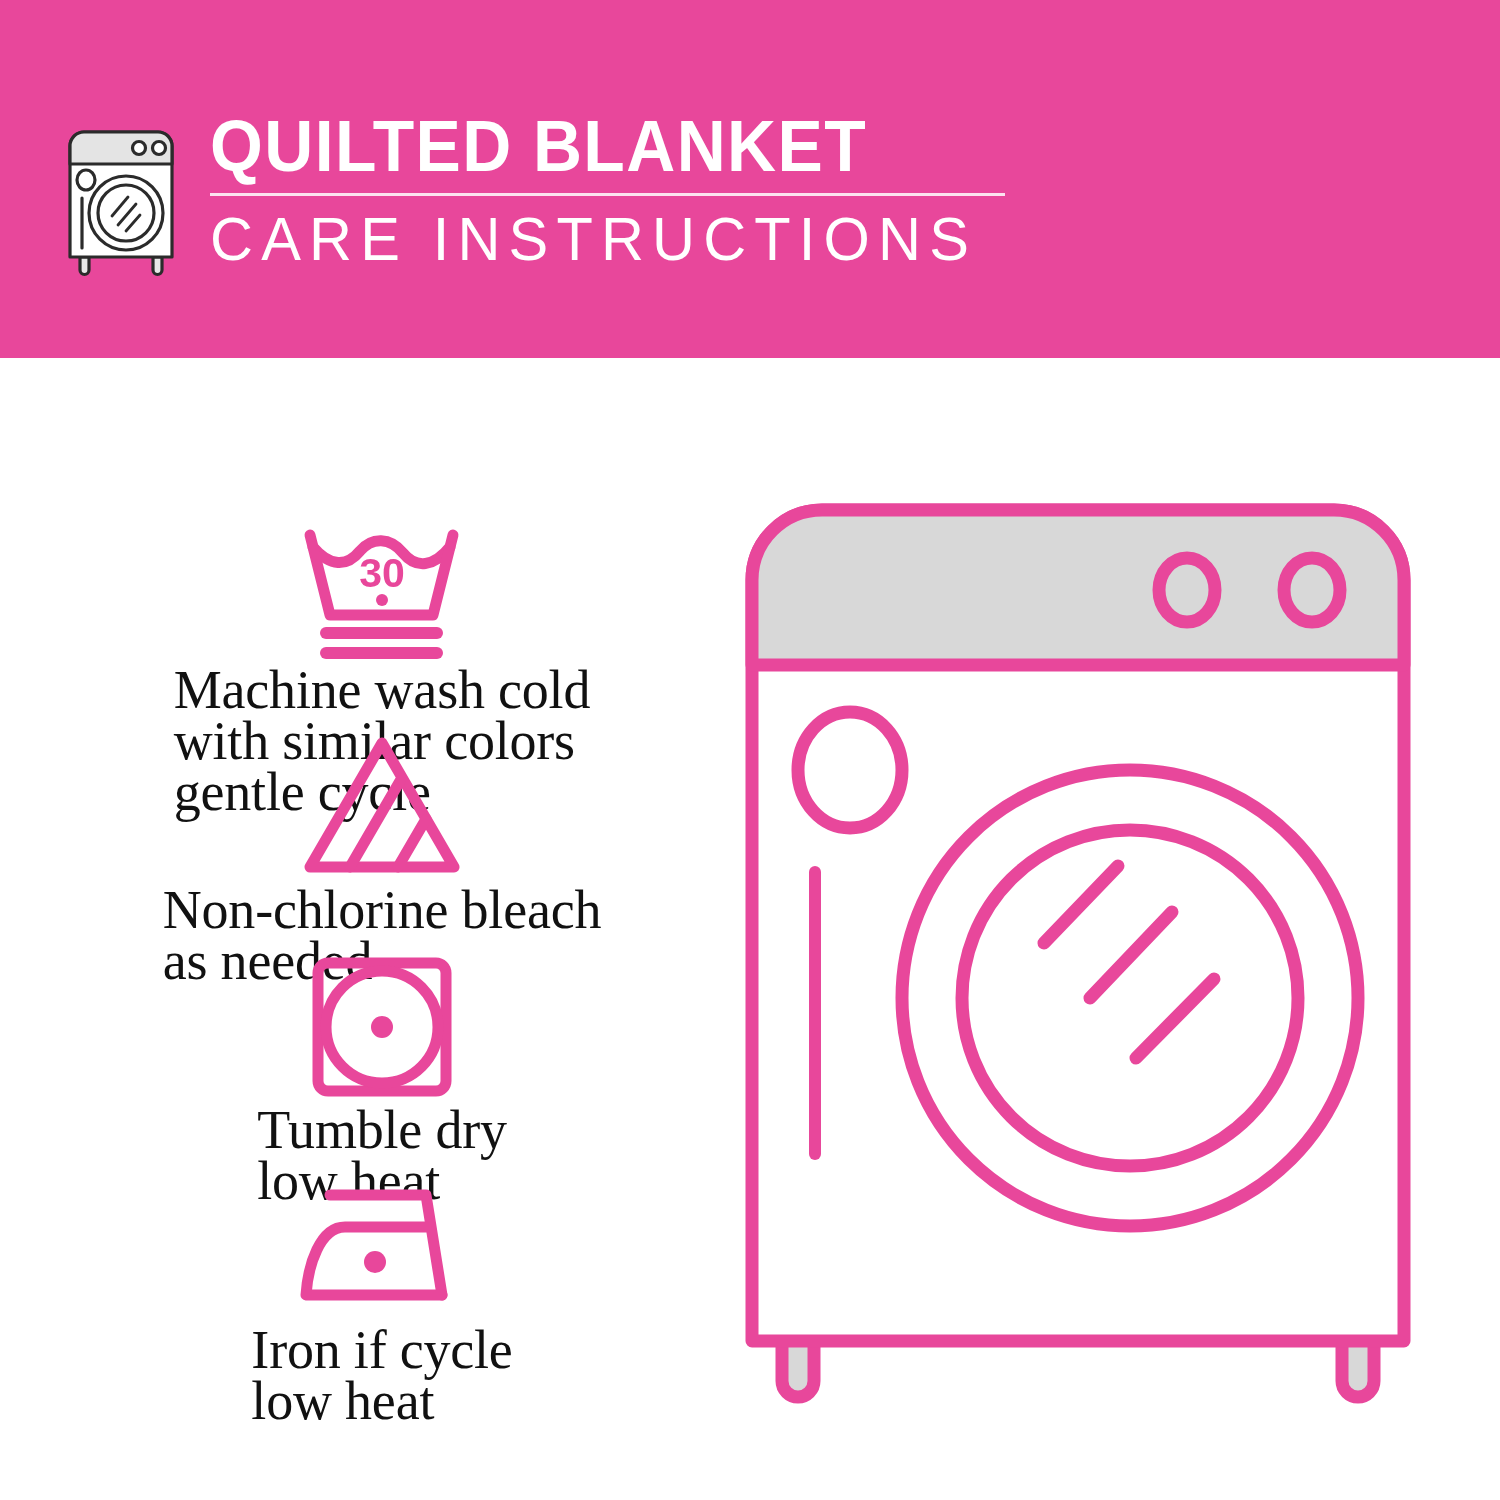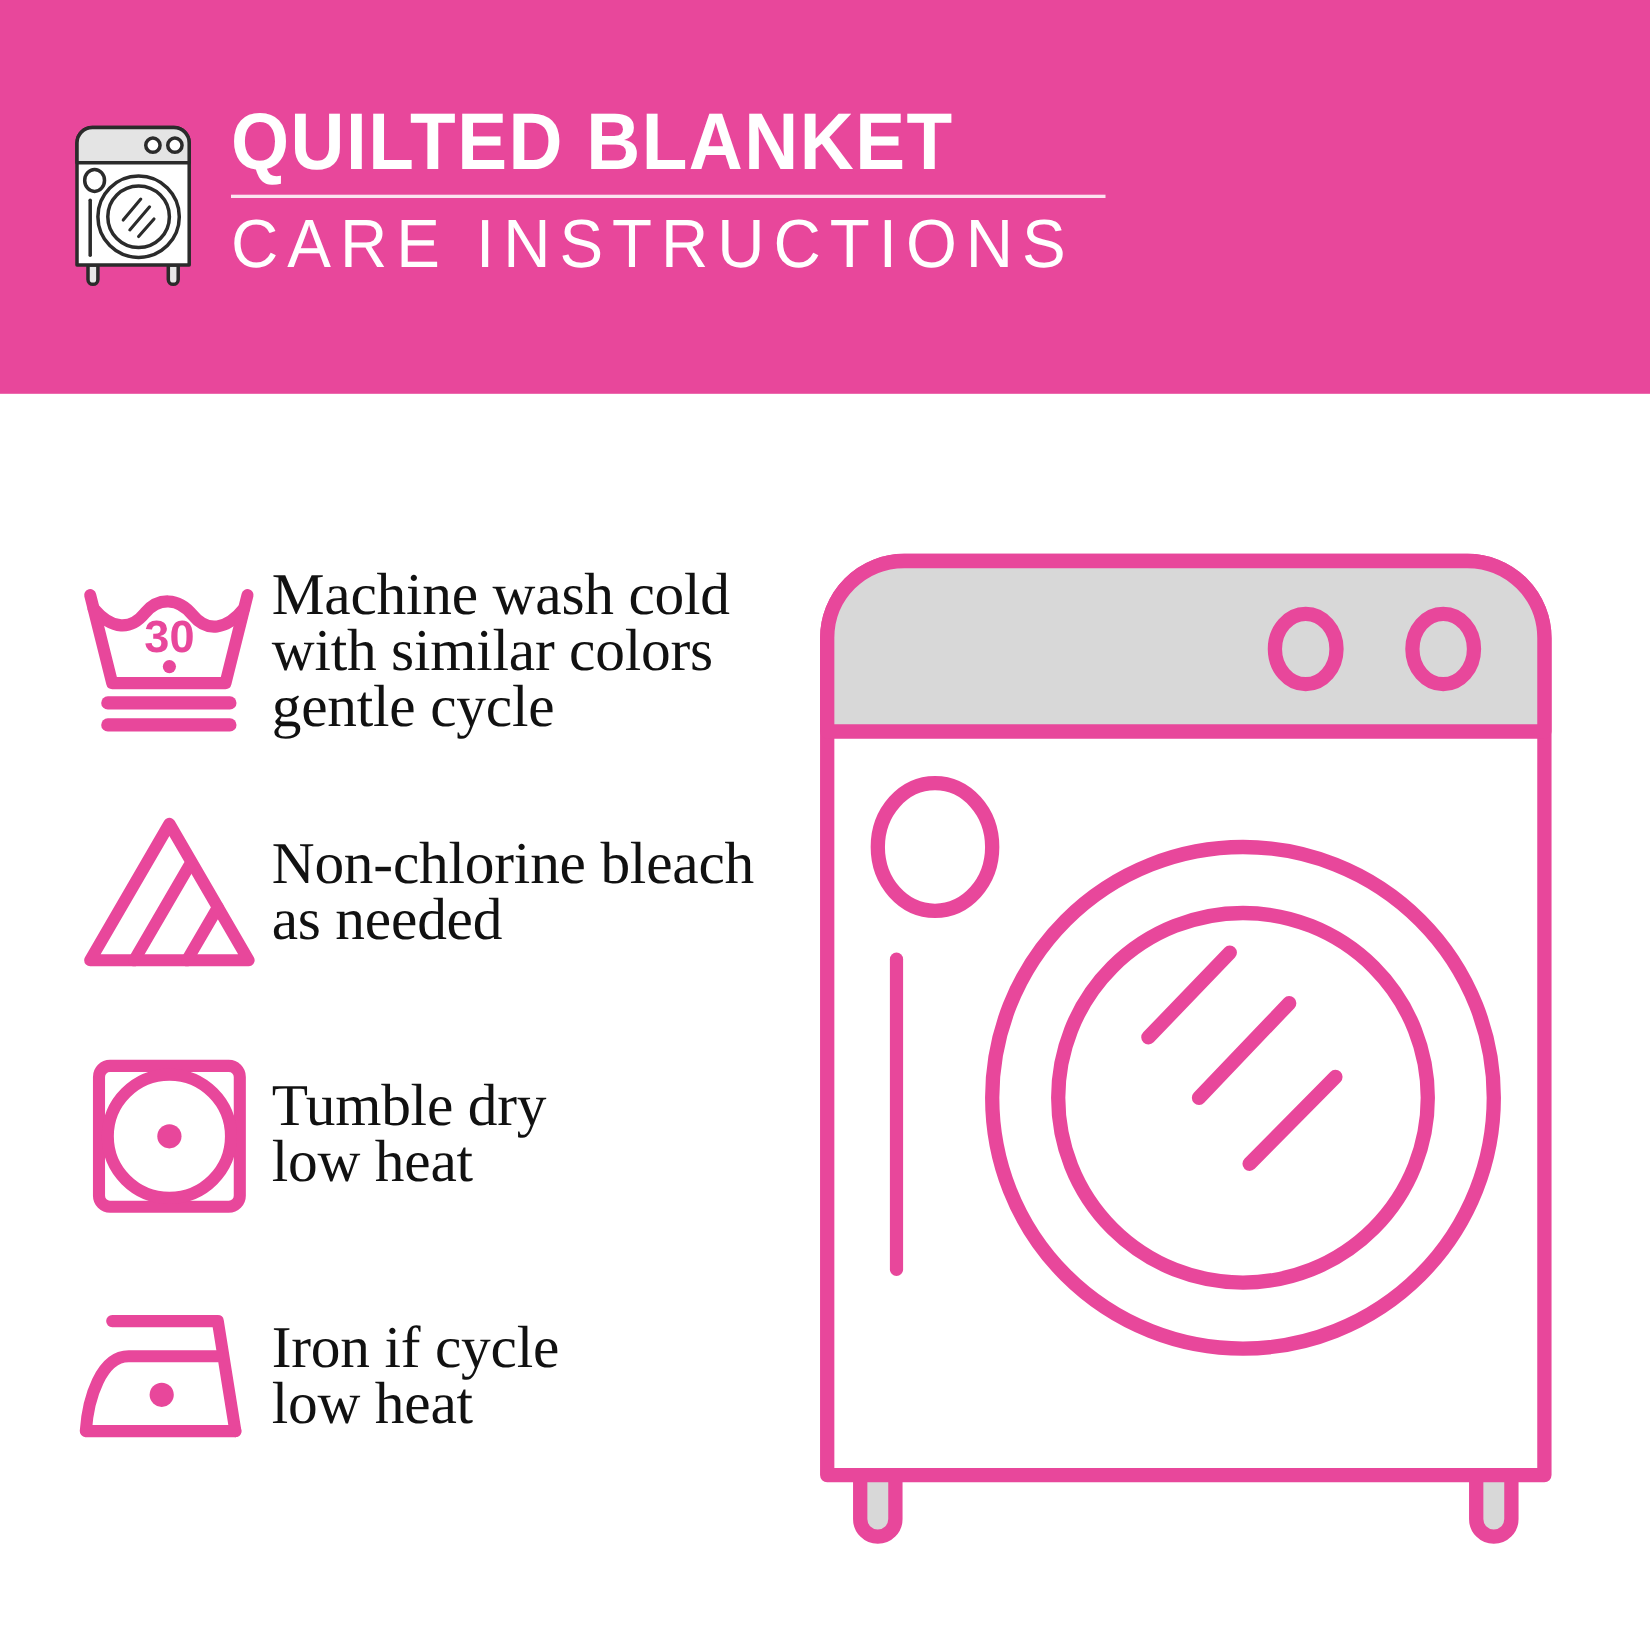--- a/index.html
+++ b/index.html
@@ -24,21 +24,21 @@
     position: absolute;
     left: 0;
     top: 0;
     width: 1500px;
     height: 358px;
     background: #E8479B;
   }
   .header-inner {
     position: absolute;
     left: 60px;
-    top: 96px;
+    top: 112px;
     width: 1000px;
     height: 180px;
     display: flex;
     flex-direction: row;
     align-items: flex-start;
   }
   .header-icon {
     width: 122px;
     height: 155px;
     flex: 0 0 auto;
@@ -82,20 +82,21 @@
 
   
   .care-list {
     position: absolute;
     left: 62px;
     top: 505px;
     width: 640px;
   }
   .care-row {
     display: flex;
+    flex-direction: column;
     align-items: center;
     height: 172px;
     margin-bottom: 48px;
   }
   .care-row:last-child { margin-bottom: 0; }
   .care-symbol {
     width: 185px;
     height: 160px;
     flex: 0 0 auto;
     display: flex;

